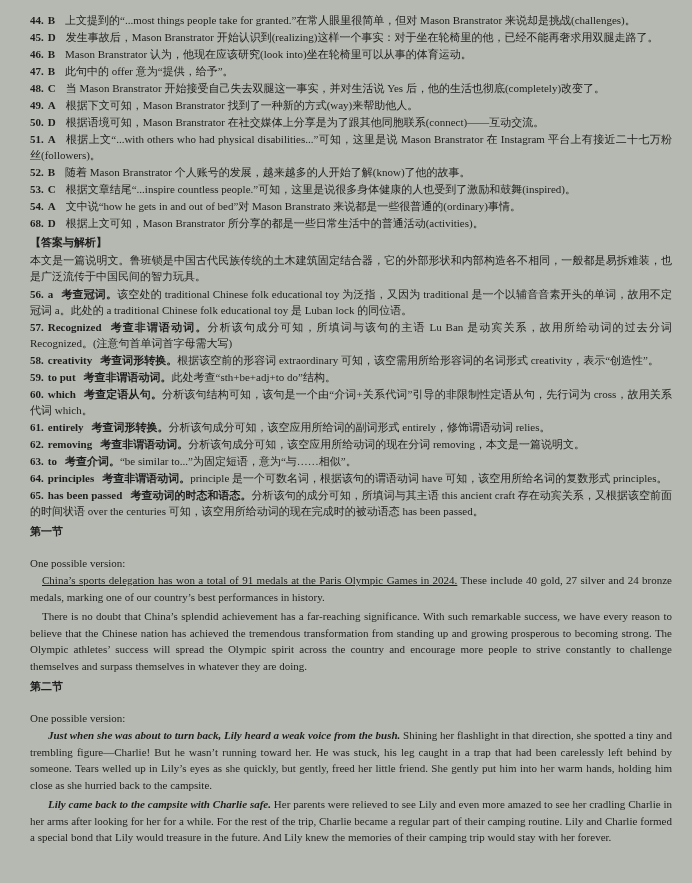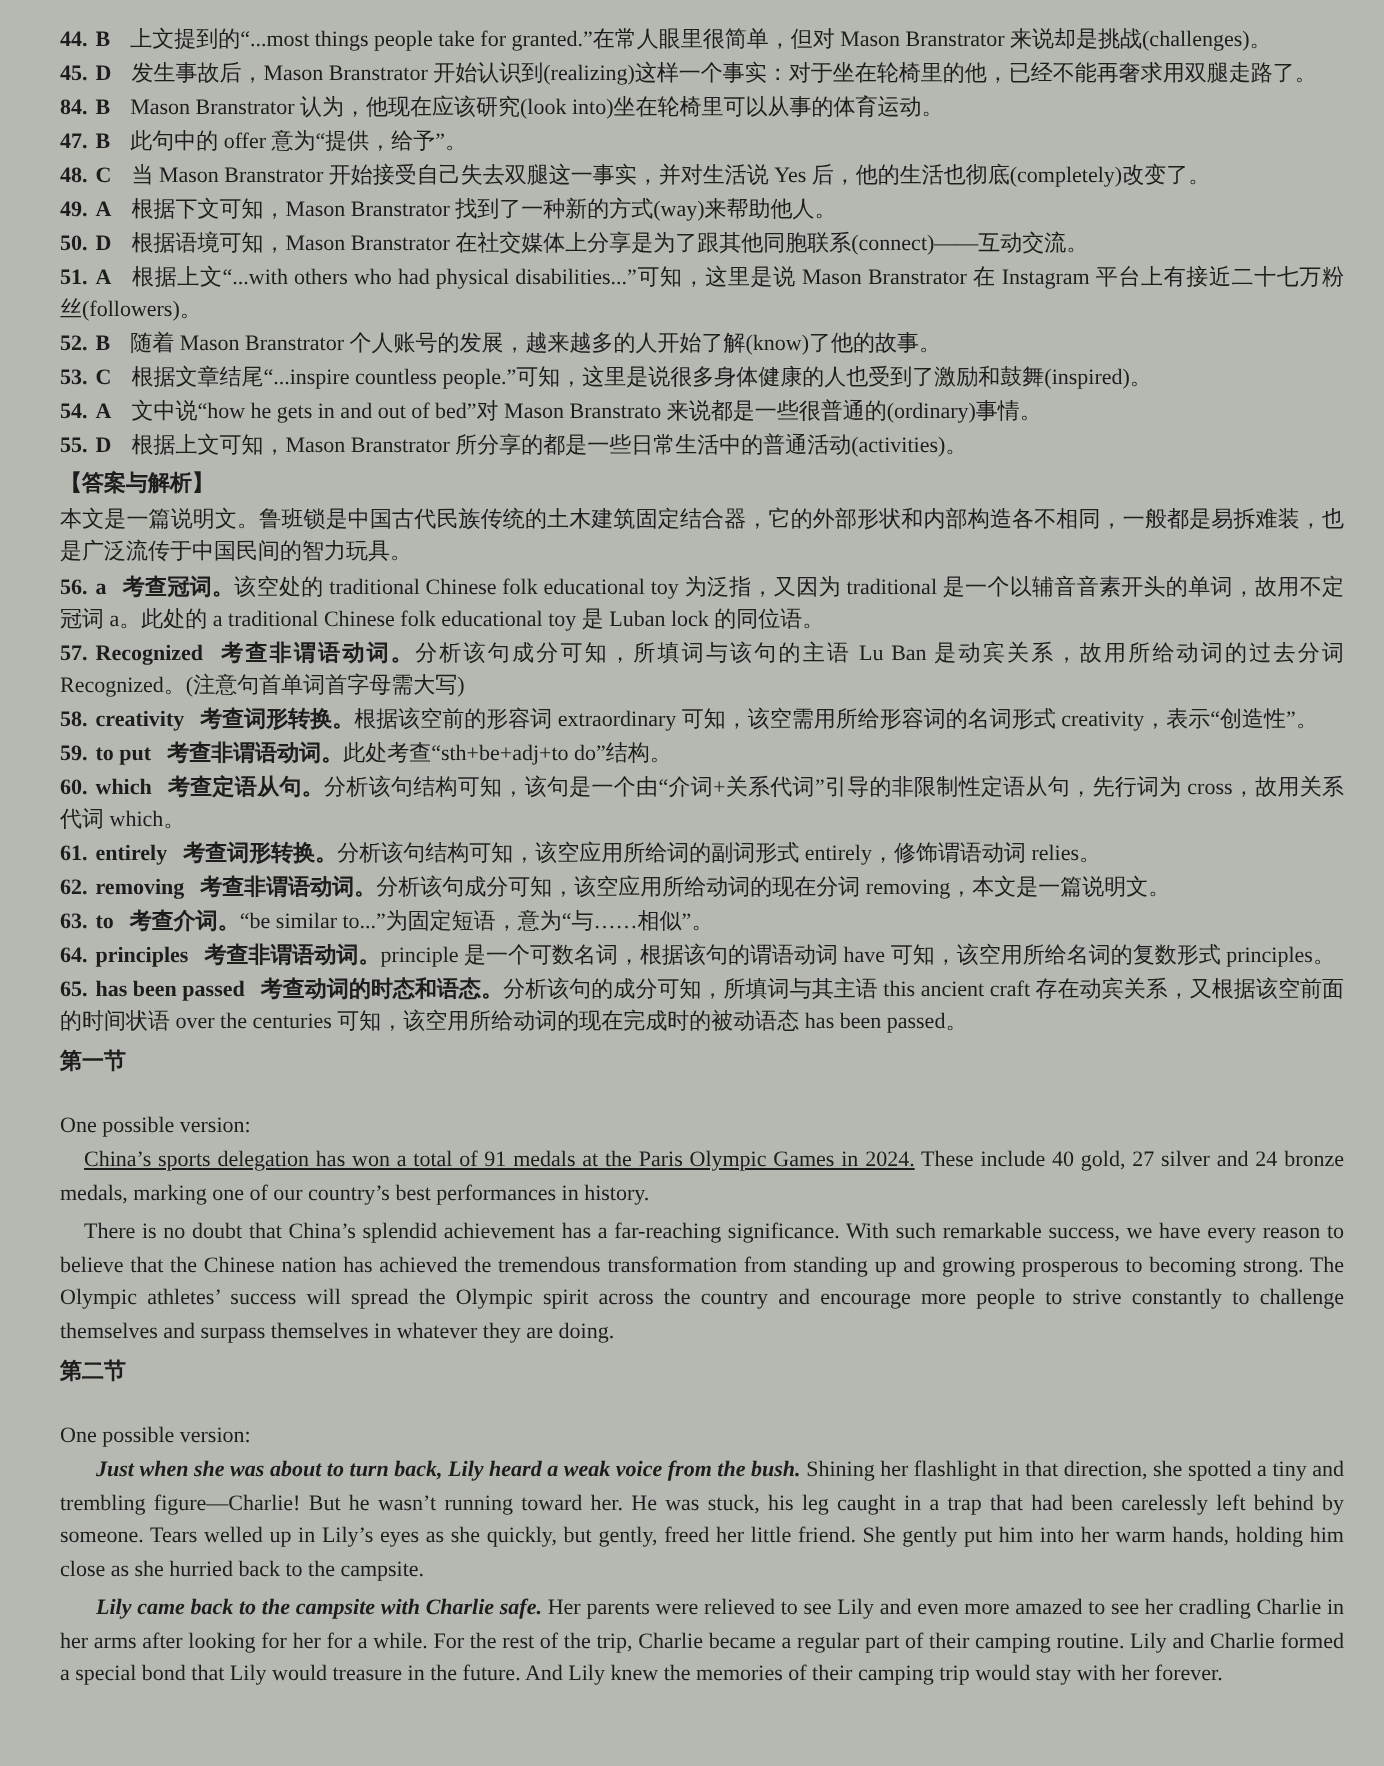--- a/index.html
+++ b/index.html
@@ -33,41 +33,41 @@
   .ul{text-decoration:underline;}
   .it{font-style:italic;font-weight:bold;}
 </style>
 </head>
 <body>
 
 <div class="doc">
 
   <p class="item"><span class="num">44.</span><span class="ans">B</span><span class="txt">上文提到的“...most things people take for granted.”在常人眼里很简单，但对 Mason Branstrator 来说却是挑战(challenges)。</span></p>
   <p class="item"><span class="num">45.</span><span class="ans">D</span><span class="txt">发生事故后，Mason Branstrator 开始认识到(realizing)这样一个事实：对于坐在轮椅里的他，已经不能再奢求用双腿走路了。</span></p>
-  <p class="item"><span class="num">84.</span><span class="ans">B</span><span class="txt">Mason Branstrator 认为，他现在应该研究(look into)坐在轮椅里可以从事的体育运动。</span></p>
+  <p class="item"><span class="num">46.</span><span class="ans">B</span><span class="txt">Mason Branstrator 认为，他现在应该研究(look into)坐在轮椅里可以从事的体育运动。</span></p>
   <p class="item"><span class="num">47.</span><span class="ans">B</span><span class="txt">此句中的 offer 意为“提供，给予”。</span></p>
   <p class="item"><span class="num">48.</span><span class="ans">C</span><span class="txt">当 Mason Branstrator 开始接受自己失去双腿这一事实，并对生活说 Yes 后，他的生活也彻底(completely)改变了。</span></p>
   <p class="item"><span class="num">49.</span><span class="ans">A</span><span class="txt">根据下文可知，Mason Branstrator 找到了一种新的方式(way)来帮助他人。</span></p>
   <p class="item"><span class="num">50.</span><span class="ans">D</span><span class="txt">根据语境可知，Mason Branstrator 在社交媒体上分享是为了跟其他同胞联系(connect)——互动交流。</span></p>
   <p class="item"><span class="num">51.</span><span class="ans">A</span><span class="txt">根据上文“...with others who had physical disabilities...”可知，这里是说 Mason Branstrator 在 Instagram 平台上有接近二十七万粉丝(followers)。</span></p>
   <p class="item"><span class="num">52.</span><span class="ans">B</span><span class="txt">随着 Mason Branstrator 个人账号的发展，越来越多的人开始了解(know)了他的故事。</span></p>
   <p class="item"><span class="num">53.</span><span class="ans">C</span><span class="txt">根据文章结尾“...inspire countless people.”可知，这里是说很多身体健康的人也受到了激励和鼓舞(inspired)。</span></p>
   <p class="item"><span class="num">54.</span><span class="ans">A</span><span class="txt">文中说“how he gets in and out of bed”对 Mason Branstrato 来说都是一些很普通的(ordinary)事情。</span></p>
-  <p class="item"><span class="num">55.</span><span class="ans">D</span><span class="txt">根据上文可知，Mason Branstrator 所分享的都是一些日常生活中的普通活动(activities)。</span></p>
+  <p class="item"><span class="num">68.</span><span class="ans">D</span><span class="txt">根据上文可知，Mason Branstrator 所分享的都是一些日常生活中的普通活动(activities)。</span></p>
 
   <p class="hdr">【答案与解析】</p>
 
   <p class="intro">本文是一篇说明文。鲁班锁是中国古代民族传统的土木建筑固定结合器，它的外部形状和内部构造各不相同，一般都是易拆难装，也是广泛流传于中国民间的智力玩具。</p>
 
   <p class="item"><span class="num">56.</span><span class="gans">a</span><span class="kb">考查冠词。</span><span class="txt">该空处的 traditional Chinese folk educational toy 为泛指，又因为 traditional 是一个以辅音音素开头的单词，故用不定冠词 a。此处的 a traditional Chinese folk educational toy 是 Luban lock 的同位语。</span></p>
   <p class="item"><span class="num">57.</span><span class="gans">Recognized</span><span class="kb">考查非谓语动词。</span><span class="txt">分析该句成分可知，所填词与该句的主语 Lu Ban 是动宾关系，故用所给动词的过去分词 Recognized。(注意句首单词首字母需大写)</span></p>
   <p class="item"><span class="num">58.</span><span class="gans">creativity</span><span class="kb">考查词形转换。</span><span class="txt">根据该空前的形容词 extraordinary 可知，该空需用所给形容词的名词形式 creativity，表示“创造性”。</span></p>
   <p class="item"><span class="num">59.</span><span class="gans">to put</span><span class="kb">考查非谓语动词。</span><span class="txt">此处考查“sth+be+adj+to do”结构。</span></p>
   <p class="item"><span class="num">60.</span><span class="gans">which</span><span class="kb">考查定语从句。</span><span class="txt">分析该句结构可知，该句是一个由“介词+关系代词”引导的非限制性定语从句，先行词为 cross，故用关系代词 which。</span></p>
-  <p class="item"><span class="num">61.</span><span class="gans">entirely</span><span class="kb">考查词形转换。</span><span class="txt">分析该句结构可知，该空应用所给词的副词形式 entirely，修饰谓语动词 relies。</span></p>
+  <p class="item"><span class="num">61.</span><span class="gans">entirely</span><span class="kb">考查词形转换。</span><span class="txt">分析该句成分可知，该空应用所给词的副词形式 entirely，修饰谓语动词 relies。</span></p>
   <p class="item"><span class="num">62.</span><span class="gans">removing</span><span class="kb">考查非谓语动词。</span><span class="txt">分析该句成分可知，该空应用所给动词的现在分词 removing，本文是一篇说明文。</span></p>
   <p class="item"><span class="num">63.</span><span class="gans">to</span><span class="kb">考查介词。</span><span class="txt">“be similar to...”为固定短语，意为“与……相似”。</span></p>
   <p class="item"><span class="num">64.</span><span class="gans">principles</span><span class="kb">考查非谓语动词。</span><span class="txt">principle 是一个可数名词，根据该句的谓语动词 have 可知，该空用所给名词的复数形式 principles。</span></p>
   <p class="item"><span class="num">65.</span><span class="gans">has been passed</span><span class="kb">考查动词的时态和语态。</span><span class="txt">分析该句的成分可知，所填词与其主语 this ancient craft 存在动宾关系，又根据该空前面的时间状语 over the centuries 可知，该空用所给动词的现在完成时的被动语态 has been passed。</span></p>
 
   <p class="sec">第一节</p>
   <p class="ver">One possible version:</p>
   <p class="eng ind1"><span class="ul">China’s sports delegation has won a total of 91 medals at the Paris Olympic Games in 2024.</span><span> These include 40 gold, 27 silver and 24 bronze medals, marking one of our country’s best performances in history.</span></p>
   <p class="eng ind1">There is no doubt that China’s splendid achievement has a far-reaching significance. With such remarkable success, we have every reason to believe that the Chinese nation has achieved the tremendous transformation from standing up and growing prosperous to becoming strong. The Olympic athletes’ success will spread the Olympic spirit across the country and encourage more people to strive constantly to challenge themselves and surpass themselves in whatever they are doing.</p>
 

